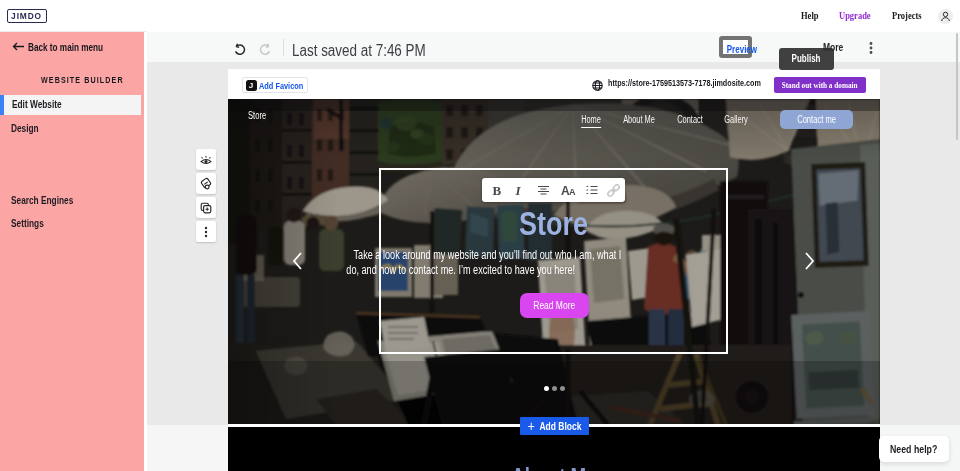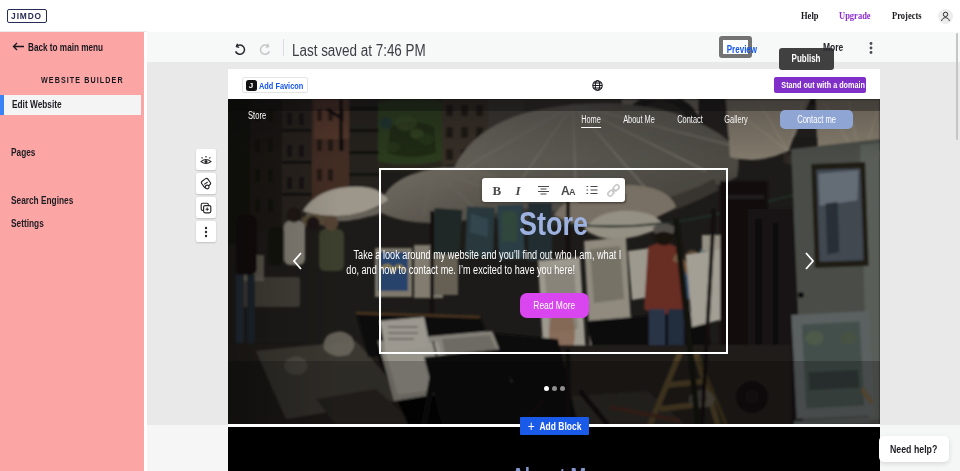--- a/index.html
+++ b/index.html
@@ -31,21 +31,21 @@
   #edit { background:#f4f4f5; border-left:4px solid #3b82f6; padding-left:8px; height:20px; line-height:20px; }
 
   
   #canvas { left:147px; top:62px; width:813px; height:409px; background:#e9e9e9; z-index:1; }
   #chrome { left:81px; top:7px; width:652px; height:30px; background:#fff; }
   #favbtn { left:14px; top:8px; width:66px; height:16px; border:1px solid #e5e5e5; border-radius:2px; white-space:nowrap; }
   #favbtn .j { position:absolute; left:2.5px; top:2px; width:11px; height:11px; background:#111; border-radius:2.5px; color:#fff; font-size:8px; font-weight:bold; text-align:center; line-height:11px; }
   #favbtn .t { position:absolute; left:16px; top:3px; font-size:9px; font-weight:bold; color:#1355e9; }
   #globe { left:364px; top:10.5px; }
   #urltext { left:380px; top:8.5px; font-size:9px; font-weight:bold; color:#17171e; }
-  #domainbtn { left:546px; top:8px; width:92px; height:16px; background:#8030c8; border-radius:2px; color:#fff; font-size:8.5px; font-weight:bold; text-align:center; line-height:16px; white-space:nowrap; }
+  #domainbtn { left:546px; top:8px; width:92px; height:16px; background:#8030c8; border-radius:2px; color:#fff; font-size:8.5px; font-weight:bold; text-align:center; line-height:16px; white-space:nowrap;font-family:Liberation Serif, serif; }
 
   #photo { left:81px; top:37px; width:652px; height:325px; background:#17161a; overflow:hidden; }
 
   
   #storelogo { left:101px; top:48px; font-size:10px; color:#fff; z-index:10; }
   .navlink { top:51.5px; font-size:10px; color:#f5f5f5; z-index:10; width:0; overflow:visible; }
   .navlink .sx { transform:translateX(-50%) scaleX(0.74); transform-origin:center; }
   #contactme { left:633px; top:48px; width:73px; height:19px; background:#8fa5d4; border-radius:5px; color:#fff; font-size:10px; text-align:center; line-height:19px; z-index:10; }
   #selbox { left:232px; top:106px; width:349px; height:186px; border:2px solid #fff; z-index:9; }
   #texttoolbar { left:335px; top:116px; width:143px; height:24px; background:#fff; border-radius:3px; box-shadow:0 1px 3px rgba(0,0,0,.3); z-index:11; }
@@ -107,36 +107,37 @@
       <circle cx="2" cy="11.5" r="1.4" fill="#4a4a50"></circle>
     </svg>
 </div>
 
 <div class="abs" id="sidebar">
   <div class="abs" id="backrow"><svg width="13" height="9" viewBox="0 0 13 9" style="margin-right:3px;">
         <path d="M12 4.5 H1.5 M5 1 L1.5 4.5 L5 8" stroke="#17171e" stroke-width="1.3" fill="none"></path>
       </svg><span class="sx" style="transform:scaleX(0.78); transform-origin:left;">Back to main menu</span></div>
   <div class="abs" id="wb"><span class="sx" style="transform:scaleX(0.84); transform-origin:left;">WEBSITE BUILDER</span></div>
   <div class="abs mitem" id="edit" style="top:62.5px;"><span class="sx" style="transform:scaleX(0.83); transform-origin:left;">Edit Website</span></div>
-  <div class="abs mitem" style="top:109.5px;"><span class="sx" style="transform:scaleX(0.83); transform-origin:left;">Pages</span></div>
+  <div class="abs mitem" style="top:85.5px;"><span class="sx" style="transform:scaleX(0.83); transform-origin:left;">Design</span></div>
   <div class="abs mitem" style="top:180.5px;"><span class="sx" style="transform:scaleX(0.83); transform-origin:left;">Settings</span></div>
   <div class="abs mitem" style="top:157.5px;"><span class="sx" style="transform:scaleX(0.83); transform-origin:left;">Search Engines</span></div>
 </div>
 
 <div class="abs" id="canvas">
   <div class="abs" id="chrome">
     <div class="abs" id="favbtn">
         <div class="j">J</div>
         <div class="t"><span class="sx" style="transform:scaleX(0.82); transform-origin:left;">Add Favicon</span></div>
       </div>
     <svg class="abs" id="globe" width="11" height="11" viewBox="0 0 13 13">
         <circle cx="6.5" cy="6.5" r="5.6" fill="none" stroke="#17171e" stroke-width="1.2"></circle>
         <ellipse cx="6.5" cy="6.5" rx="2.6" ry="5.6" fill="none" stroke="#17171e" stroke-width="1.2"></ellipse>
         <path d="M1 6.5 H12 M1.7 3.6 H11.3 M1.7 9.4 H11.3" stroke="#17171e" stroke-width="1.2" fill="none"></path>
       </svg>
+    <div class="abs" id="urltext"><span class="sx" style="transform:scaleX(0.80); transform-origin:left;">https://store-1759513573-7178.jimdosite.com</span></div>
     <div class="abs" id="domainbtn"><span class="sx" style="transform:scaleX(0.85); transform-origin:center;">Stand out with a domain</span></div>
   </div>
 
   <div class="abs" id="photo">
 <svg width="652" height="326" viewBox="0 0 652 326">
       <defs>
         <filter id="b1" x="-20%" y="-20%" width="140%" height="140%">
             <feGaussianBlur stdDeviation="1.3"></feGaussianBlur>
           </filter>
         <linearGradient id="bigumb" x1="0" y1="0" x2="1" y2="1">

